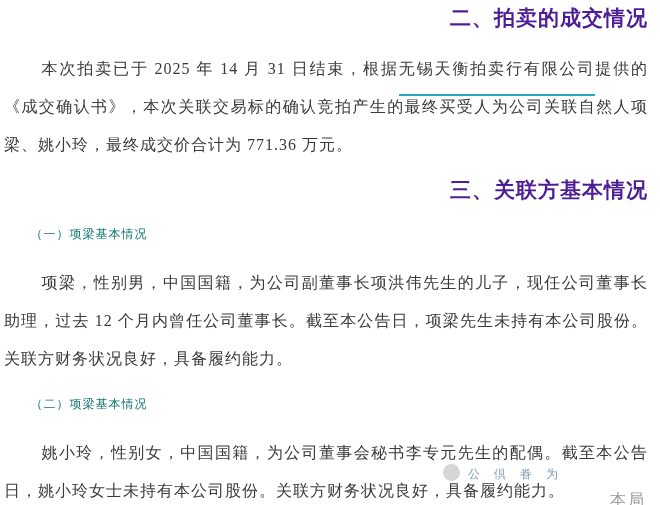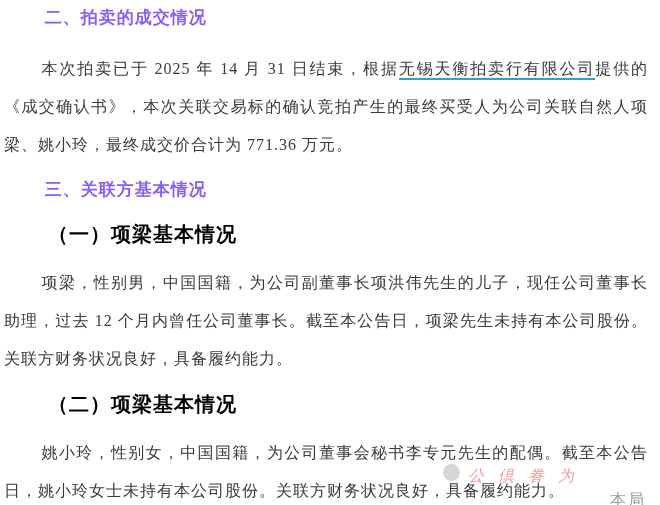--- a/index.html
+++ b/index.html
@@ -17,60 +17,59 @@
   }
   .doc {
     position: relative;
     width: 652px;
     padding: 6px 4px 0 4px;
     box-sizing: border-box;
   }
   .sec-heading {
     font-family: "Liberation Sans", "DejaVu Sans", sans-serif;
     font-weight: 700;
-    font-size: 17px;
+    font-size: 21px;
     line-height: 24px;
-    color: #8b5cf6;
+    color: #4c1d95;
     text-indent: 2.4em;
     margin: 0 0 20px 0;
     letter-spacing: 1px;
+    text-align: right;
   }
   .sub-heading {
-    font-size: 20px;
+    font-size: 12px;
     line-height: 24px;
-    color: #000000;
+    color: #0f766e;
     text-indent: 2.2em;
     margin: 0 0 18px 0;
     letter-spacing: 1px;
-    font-weight: bold;
   }
   .para {
     font-size: 16px;
     line-height: 38px;
     text-align: justify;
     text-indent: 2.35em;
     letter-spacing: 1px;
     margin: 0 0 14px 0;
     color: #3a3a3a;
   }
   .company-underline {
     border-bottom: 2px solid #29a7c3;
-    padding-bottom: 1px;
+    padding-bottom: 17px;
   }
   .watermark-overlay {
     position: absolute;
     left: 468px;
     top: 466px;
-    font-size: 16px;
+    font-size: 12px;
     letter-spacing: 14px;
-    color: #ef4444;
+    color: #0c4a6e;
     opacity: 0.55;
     white-space: nowrap;
     pointer-events: none;
-    font-style: italic;
   }
   .watermark-corner {
     position: absolute;
     left: 610px;
     top: 490px;
     font-size: 16px;
     letter-spacing: 2px;
     color: #9a9a9a;
     white-space: nowrap;
     pointer-events: none;

